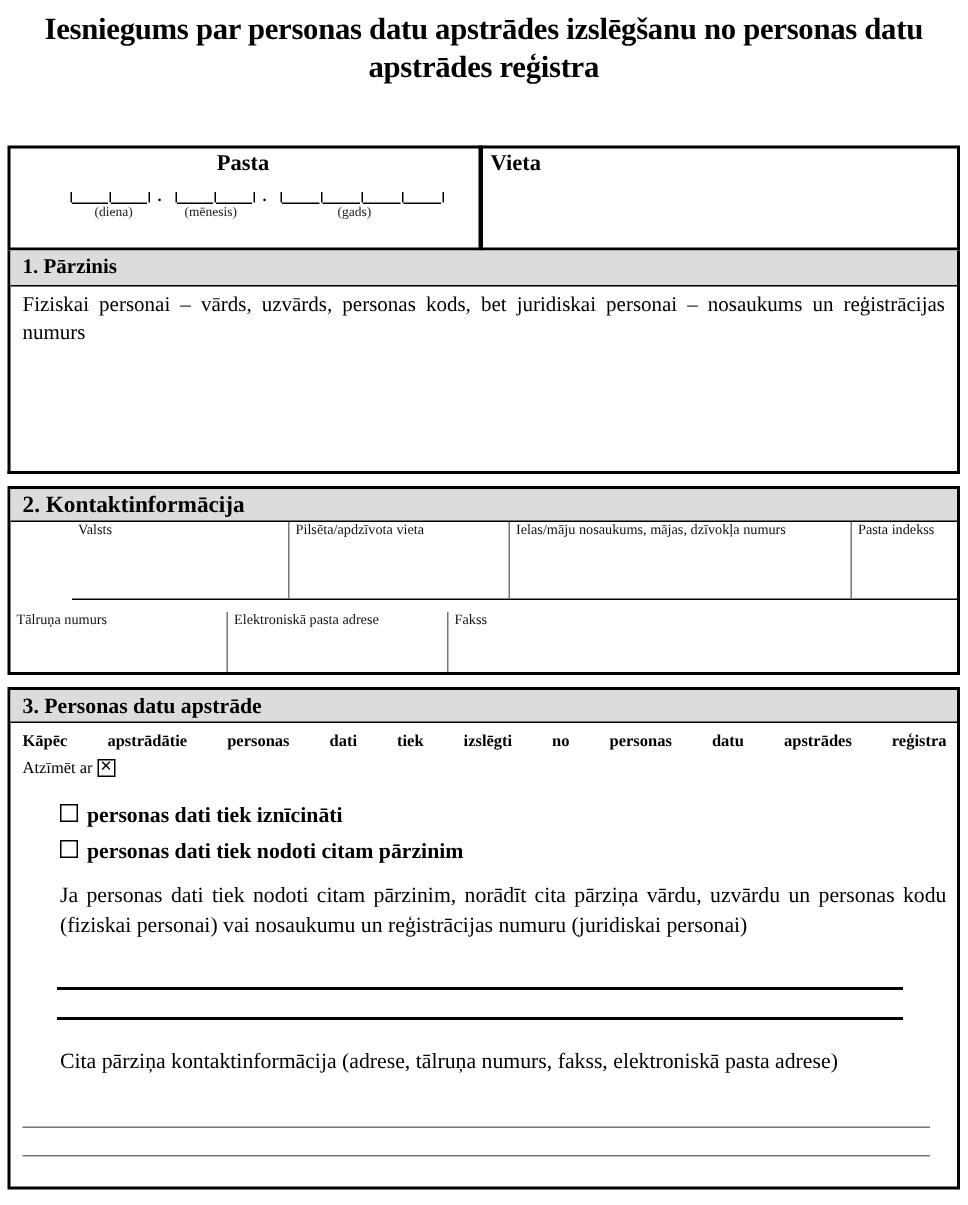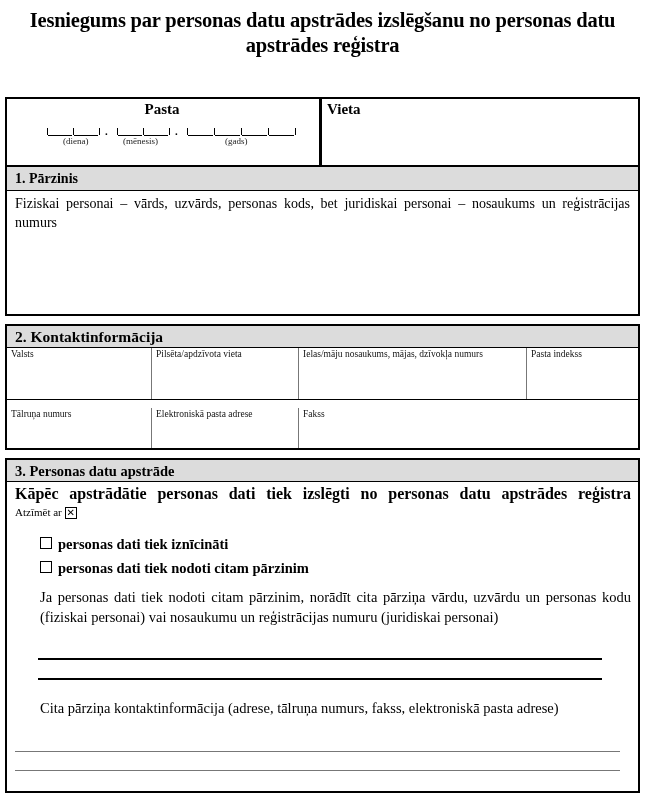--- a/index.html
+++ b/index.html
@@ -27,21 +27,21 @@
   .sec1-text { padding:3px 8px; font-weight:normal; font-size:14px; line-height:19px; text-align:justify; }
 
   .sec2 { left:5px; top:324px; width:635px; height:126px; border:2.5px solid #000; box-sizing:border-box; }
   .sec2 .sec-head { height:22px; padding:0 8px; font-size:15.5px; line-height:22px; }
   .grid-row { position:absolute; left:0; right:0; border-bottom:1.5px solid #000; }
   .cell { position:absolute; top:0; bottom:0; padding:1px 4px; font-size:9.5px; color:#111;
           border-right:1px solid #777; box-sizing:border-box; }
 
   .sec3 { left:5px; top:458px; width:635px; height:335px; border:2.5px solid #000; box-sizing:border-box; }
   .sec3 .sec-head { height:22px; padding:0 8px; font-size:14.5px; line-height:22px; }
-  .q { left:8px; top:25px; width:616px; font-weight:bold; font-size:16px; line-height:18px; text-align:justify; text-align-last:justify; }
+  .q { left:8px; top:25px; width:616px; font-weight:bold; font-size:11px; line-height:18px; text-align:justify; text-align-last:justify; }
   .mark { left:8px; top:46px; font-size:11px; }
   .xbox { display:inline-block; width:10px; height:10px; border:1.5px solid #000; font-size:10px; line-height:10px;
           text-align:center; font-weight:bold; vertical-align:middle; margin-left:3px; font-family:"DejaVu Sans", sans-serif; }
   .opt { left:33px; font-weight:bold; font-size:14.5px; }
   .cb { display:inline-block; width:10px; height:10px; border:1px solid #000; margin-right:6px; vertical-align:0px; }
   .para { left:33px; top:127px; width:591px; font-size:14.5px; line-height:20px; text-align:justify; }
   .line { position:absolute; height:1.5px; background:#000; }
   .line.gray { height:1px; background:#777; }
   .contact { left:33px; top:240px; font-size:14.5px; }
 </style>
@@ -87,21 +87,21 @@
 </div>
 
 <div class="abs sec1">
   <div class="sec-head">1. Pārzinis</div>
   <div class="sec1-text">Fiziskai personai – vārds, uzvārds, personas kods, bet juridiskai personai – nosaukums un reģistrācijas numurs</div>
   <div style="position:absolute;left:0;right:0;top:66px;bottom:0;"></div>
 </div>
 
 <div class="abs sec2">
   <div class="sec-head">2. Kontaktinformācija</div>
-  <div class="grid-row" style="top:22px;height:51px;">
+  <div class="grid-row" style="top:22px;height:51px;margin-left:41px;">
     <div class="cell" style="left:0;width:145px"><span>Valsts</span></div>
     <div class="cell" style="left:292px;width:228px"><span>Ielas/māju nosaukums, mājas, dzīvokļa numurs</span></div>
     <div class="cell" style="left:145px;width:147px"><span>Pilsēta/apdzīvota vieta</span></div>
     <div class="cell" style="left:520px;right:0;border-right:none"><span>Pasta indekss</span></div>
   </div>
   <div class="grid-row" style="top:82px;bottom:0;border-bottom:none;">
     <div class="cell" style="left:0;width:145px"><span>Tālruņa numurs</span></div>
     <div class="cell" style="left:145px;width:147px"><span>Elektroniskā pasta adrese</span></div>
     <div class="cell" style="left:292px;right:0;border-right:none"><span>Fakss</span></div>
   </div>

